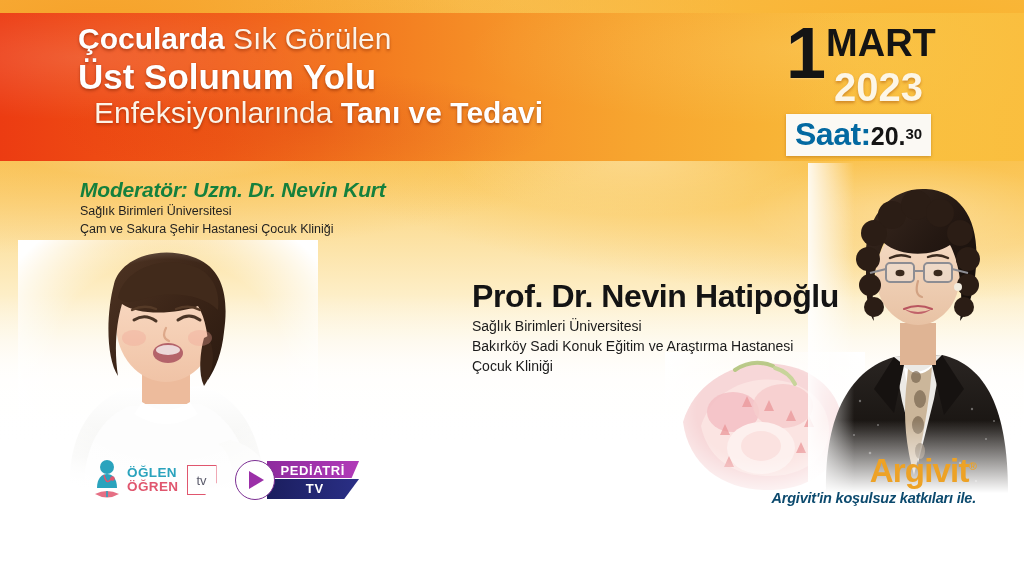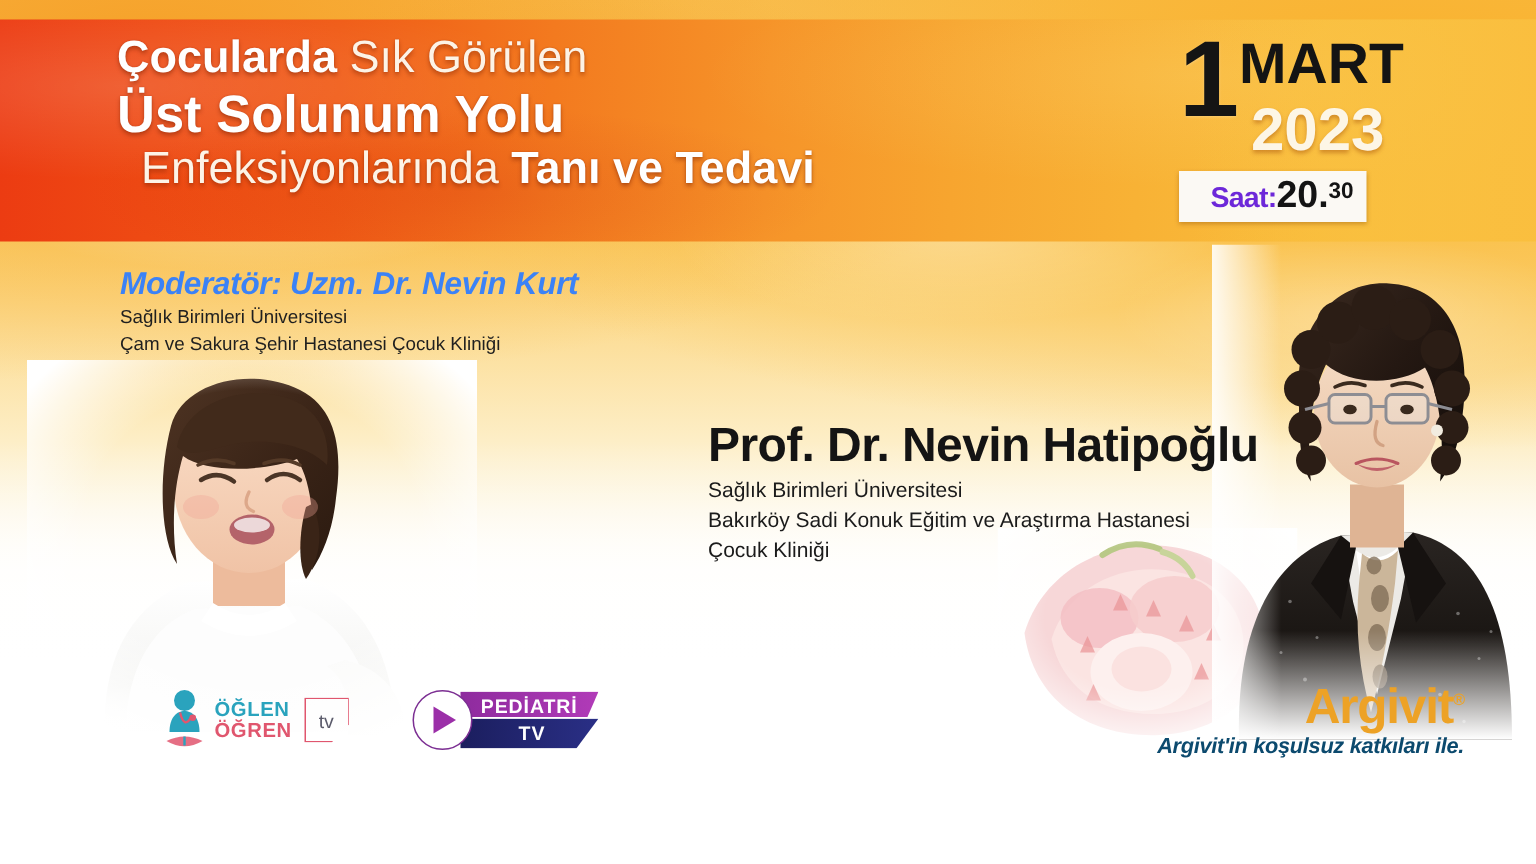--- a/index.html
+++ b/index.html
@@ -119,31 +119,31 @@
     text-shadow:0 2px 3px rgba(150,60,0,0.40);
     letter-spacing:0px;
   }
   .timebox{
     margin-top:4px;
     background:#fbf9f4;
     display:inline-block;
     padding:2px 9px 3px 9px;
     box-shadow:0 1px 3px rgba(120,60,0,0.35);
   }
-  .timebox .tlabel{ font-size:19px; font-weight:bold; color:#6d28d9; letter-spacing:-0.5px;margin-left:12px;}
+  .timebox .tlabel{ font-size:32px; font-weight:bold; color:#0369a1; letter-spacing:-0.5px;}
   .timebox .thour{ font-size:25px; font-weight:bold; color:#141414;}
   .timebox .tmin{ font-size:15px; font-weight:bold; color:#141414; vertical-align:super;}
 
   
   .moderator{
     position:absolute; left:80px; top:178px; z-index:6;
   }
   .mod-name{
     font-size:21px; font-weight:bold; font-style:italic;
-    color:#3b82f6; letter-spacing:-0.2px; white-space:nowrap;
+    color:#15803d; letter-spacing:-0.2px; white-space:nowrap;
   }
   .mod-line{ font-size:12.5px; color:#1f1f1f; white-space:nowrap; line-height:1.45; }
 
   
   .speaker{
     position:absolute; left:472px; top:278px; z-index:6;
   }
   .sp-name{
     font-size:32px; font-weight:bold; color:#141414;
     letter-spacing:-0.4px; white-space:nowrap; margin-bottom:2px;
@@ -165,22 +165,22 @@
   .portrait svg{ display:block; }
 
   
   .flowers{
     position:absolute; left:665px; top:352px; width:200px; height:150px;
     z-index:2;
   }
 
   
   .logos-left{
-    position:absolute; left:108px; bottom:22px; z-index:8;
-    display:flex; align-items:center; gap:42px;
+    position:absolute; left:92px; bottom:22px; z-index:8;
+    display:flex; align-items:center; gap:18px;
   }
   .oglen-logo{ display:flex; align-items:center; gap:5px; }
   .oglen-mark{ width:30px; height:44px; }
   .oglen-words{ line-height:1.05; }
   .ow1{ font-size:13.5px; font-weight:bold; color:#2aa3bd; letter-spacing:0.4px;}
   .ow2{ font-size:13.5px; font-weight:bold; color:#e0566e; letter-spacing:0.4px;}
   .tv-chip{
     width:30px;height:30px;border:1.6px solid #e0566e;
     display:flex;align-items:center;justify-content:center;
     font-size:13px;color:#5b5b6b;font-weight:500;

